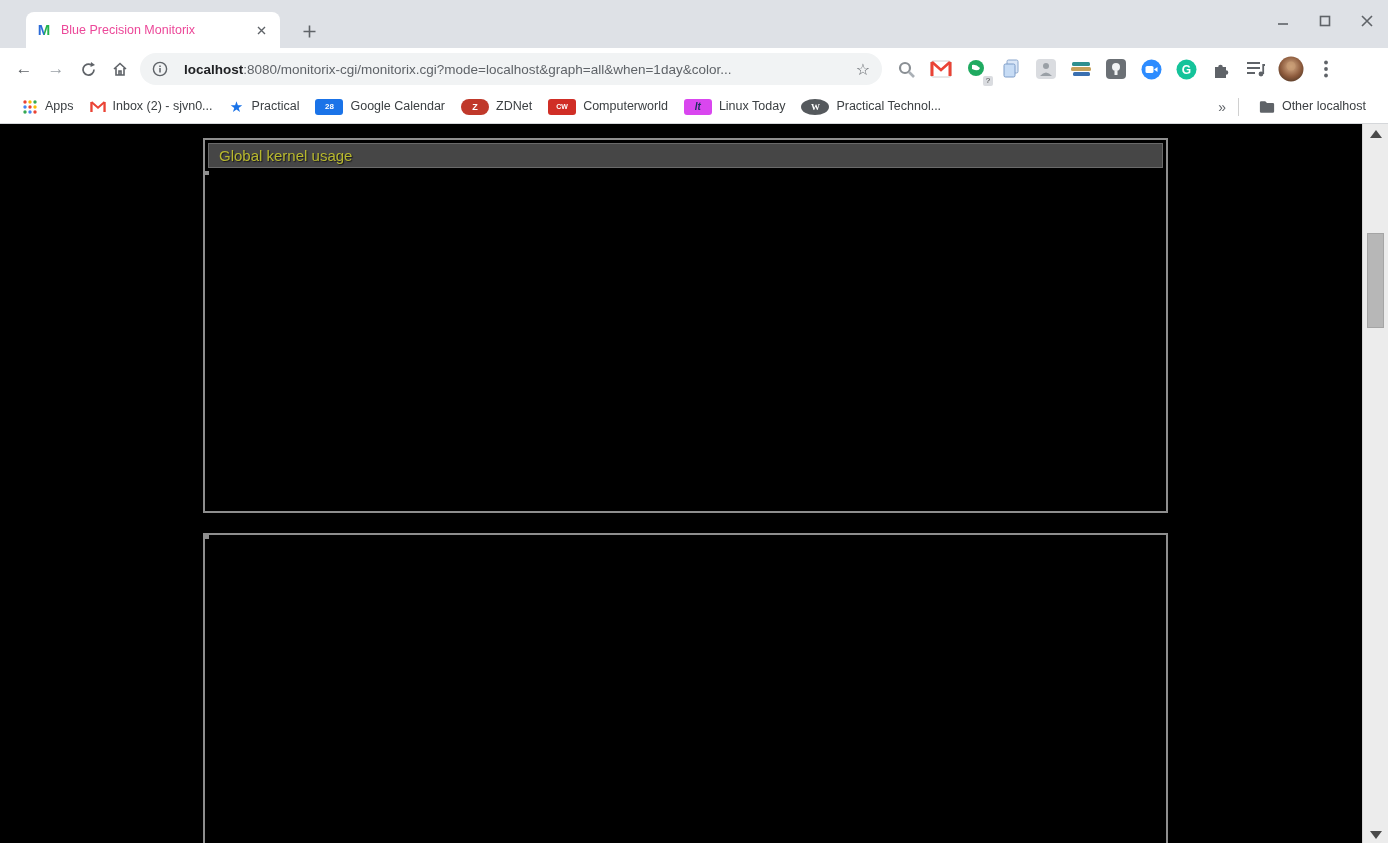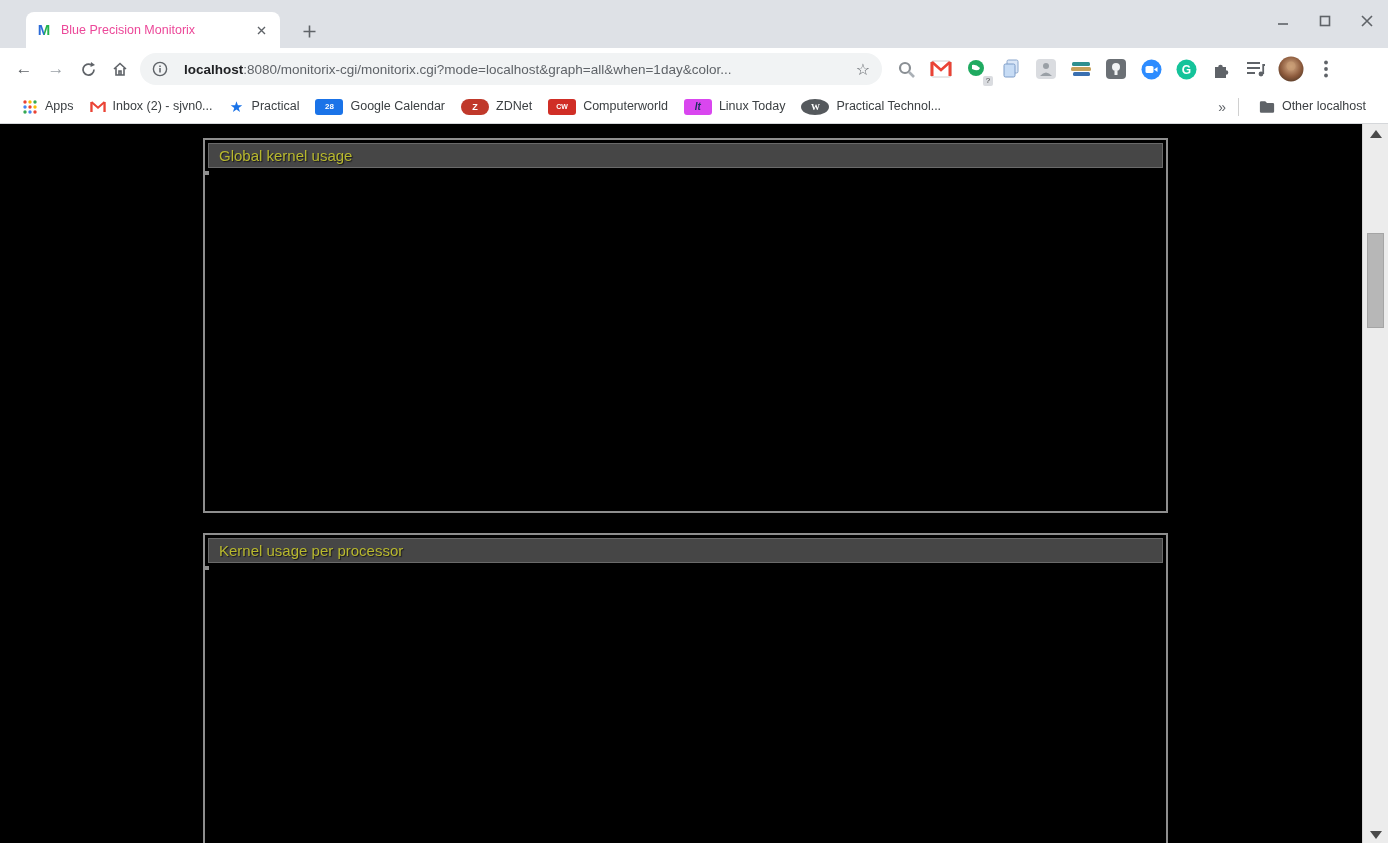--- a/index.html
+++ b/index.html
@@ -413,21 +413,20 @@
           <text x="155.1" y="114" text-anchor="middle" font-family="DejaVu Sans Mono,monospace" font-size="12" fill="#c8c8c8">00:00</text>
           <text x="213.3" y="114" text-anchor="middle" font-family="DejaVu Sans Mono,monospace" font-size="12" fill="#c8c8c8">06:00</text>
           <text x="269.9" y="114" text-anchor="middle" font-family="DejaVu Sans Mono,monospace" font-size="12" fill="#c8c8c8">12:00</text>
         </svg>
       <div class="gtitle">VFS usage  (1day)</div>
 
     </div>
   </div>
 
   <div class="mx-section" style="left:203px;top:409px;width:965px;height:440px">
-    <div class="mx-header">Kernel usage per processor</div>
 
     <div class="panel" id="p-proc0">
       <svg class="plot" width="452" height="221">
           <rect x="73" y="29" width="365" height="170" fill="#000"></rect>
           <polygon points="73,199 73.0,192.2 81.3,173.5 89.6,160.8 97.9,175.2 106.2,168.4 114.5,182.0 122.8,183.7 131.1,184.6 139.4,185.4 147.7,185.4 156.0,186.3 164.3,186.3 172.5,186.8 180.8,187.1 189.1,187.1 197.4,187.1 205.7,187.1 214.0,187.1 222.3,187.1 230.6,187.1 238.9,187.1 247.2,187.1 255.5,187.1 263.8,187.1 272.1,187.1 280.4,187.1 288.7,187.1 297.0,187.1 305.3,187.1 313.6,187.1 321.9,187.1 330.2,187.1 338.5,187.1 346.8,187.1 355.0,188.0 363.3,193.9 371.6,183.7 379.9,170.1 388.2,178.6 396.5,166.7 404.8,180.3 413.1,171.8 421.4,182.0 429.7,168.4 438.0,178.6 438,199" fill="#4444EE"></polygon>
           <polygon points="73,199 73.0,193.9 81.3,189.7 89.6,188.8 97.9,190.5 106.2,189.7 114.5,190.8 122.8,191.2 131.1,191.3 139.4,191.5 147.7,191.5 156.0,191.5 164.3,191.7 172.5,191.7 180.8,191.7 189.1,191.7 197.4,191.7 205.7,191.7 214.0,191.7 222.3,191.7 230.6,191.7 238.9,191.7 247.2,191.7 255.5,191.7 263.8,191.7 272.1,191.7 280.4,191.7 288.7,191.7 297.0,191.7 305.3,191.7 313.6,191.7 321.9,191.7 330.2,191.7 338.5,191.7 346.8,191.7 355.0,191.9 363.3,193.9 371.6,191.2 379.9,189.5 388.2,190.8 396.5,189.1 404.8,190.7 413.1,189.8 421.4,191.2 429.7,189.5 438.0,190.5 438,199" fill="#44EEEE"></polygon>
           <polygon points="73,199 73.0,194.6 438.0,194.6 438,199" fill="#EEEE44"></polygon>
           <polygon points="73,199 73.0,195.1 438.0,195.1 438,199" fill="#E29136"></polygon>
           <line x1="73" y1="29" x2="438" y2="29" stroke="#4a5a50" stroke-dasharray="1,2"></line>
           <line x1="73" y1="46" x2="438" y2="46" stroke="#4a5a50" stroke-dasharray="1,2"></line>

